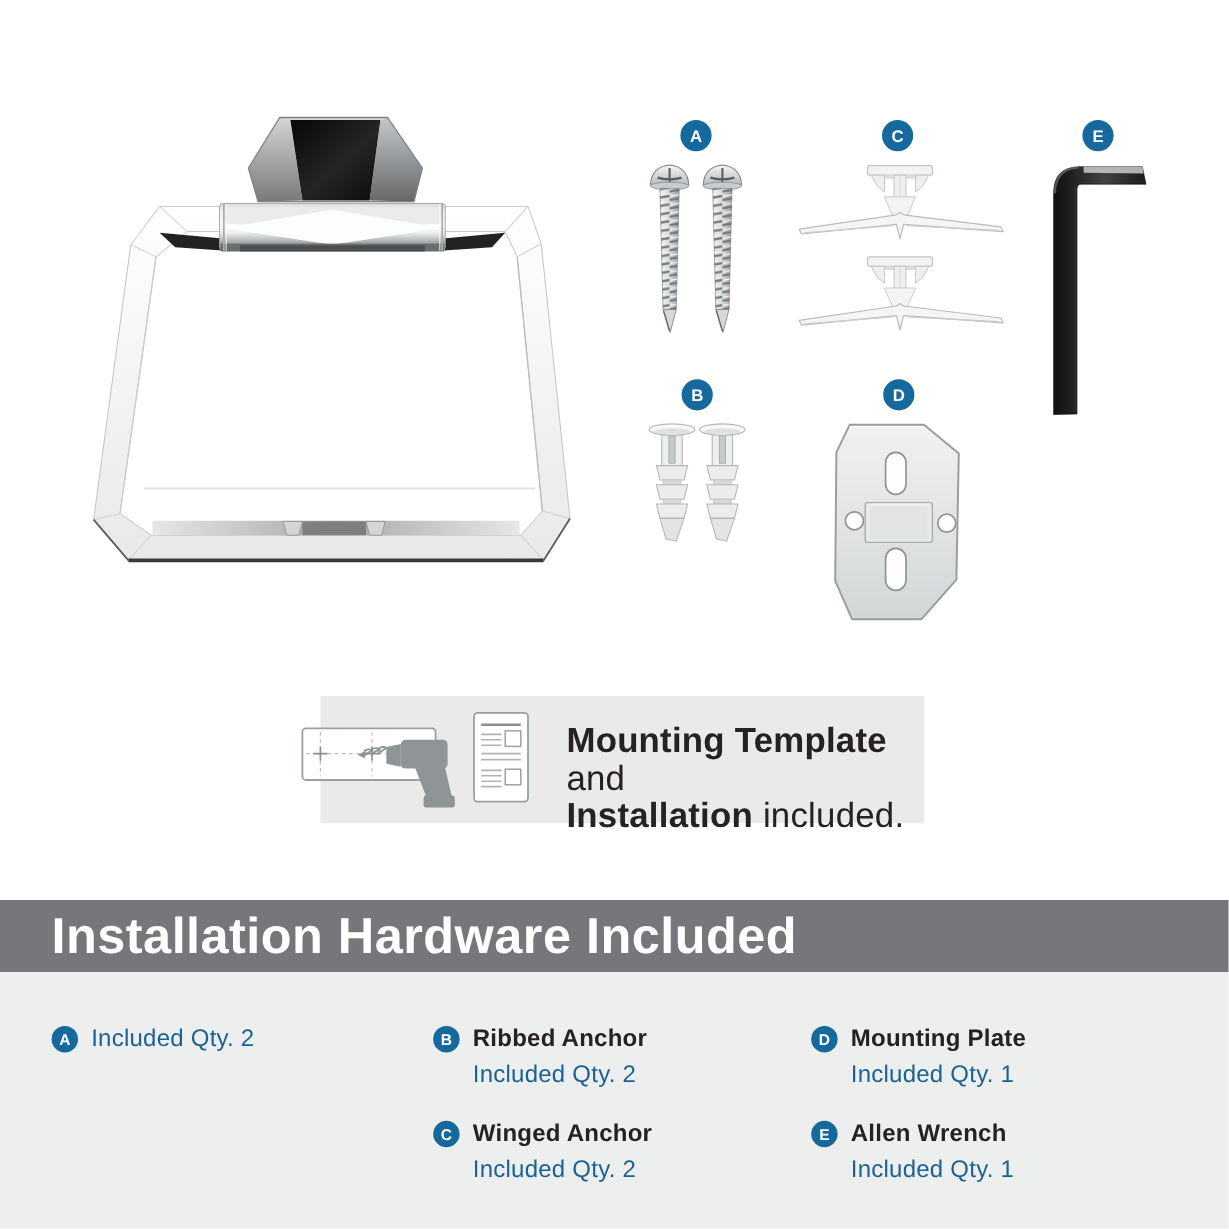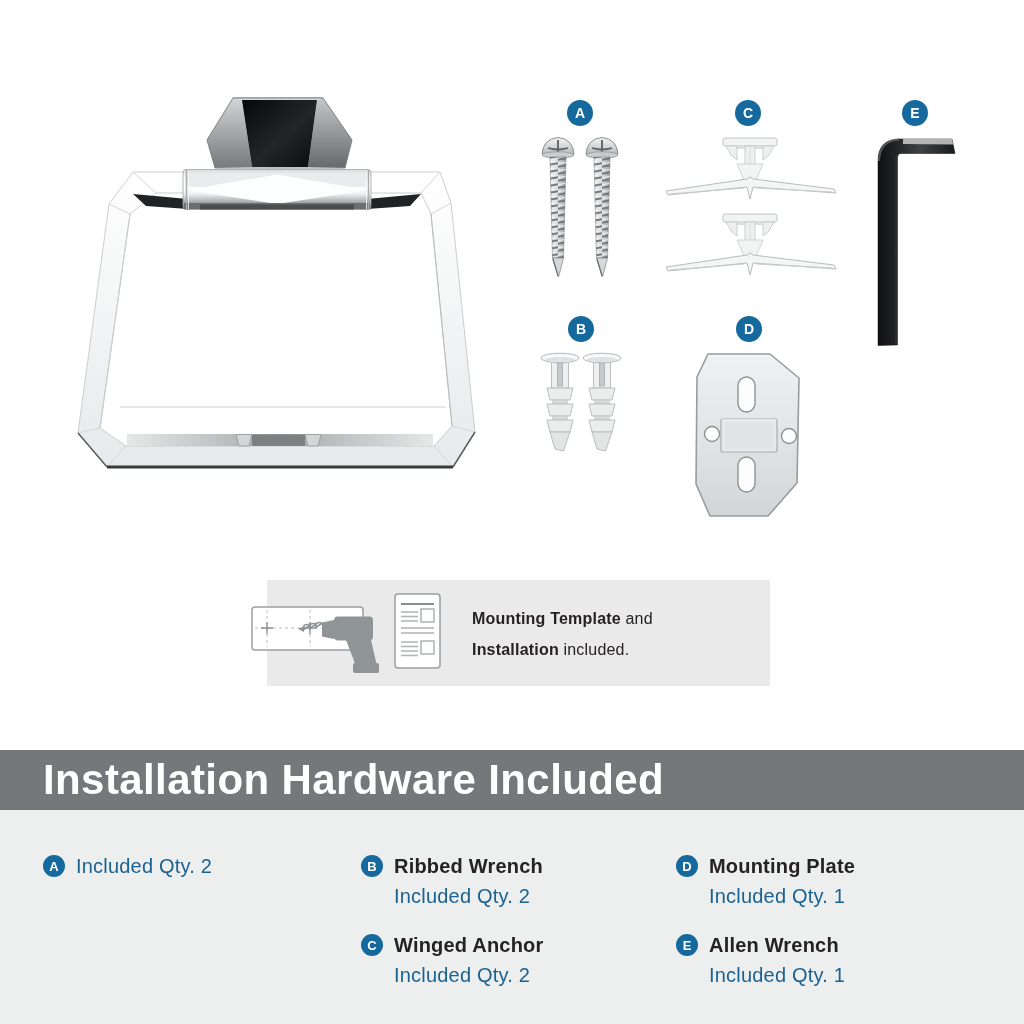--- a/index.html
+++ b/index.html
@@ -5,21 +5,21 @@
   html,body{margin:0;padding:0;background:#fff;}
   .page{position:relative;width:1024px;height:1024px;overflow:hidden;background:#fff;
         font-family:"Liberation Sans",sans-serif;}
   .badge{display:flex;align-items:center;justify-content:center;border-radius:50%;
          background:var(--badge-blue);color:#fff;font-weight:700;line-height:1;}
   .marker{position:absolute;width:26px;height:26px;font-size:14px;}
   .illustration-svg{position:absolute;left:0;top:0;}
   .template-banner{position:absolute;left:267px;top:580px;width:503px;height:106px;
                    background:var(--template-bg);}
   .template-icons{position:absolute;left:245px;top:585px;}
-  .template-text{position:absolute;left:205px;top:23px;font-size:16px;line-height:31px;
+  .template-text{position:absolute;left:205px;top:23px;font-size:29px;line-height:31px;
                  color:var(--text-dark);letter-spacing:.2px;}
   .template-text .b{font-weight:700;}
   .header-banner{position:absolute;left:0;top:750px;width:1024px;height:60px;
                  background:var(--header-gray);}
   .header-banner h1{margin:0;padding-left:43px;line-height:60px;font-size:42px;
                     font-weight:600;color:var(--header-text);letter-spacing:.4px;}
   .section{position:absolute;left:0;top:810px;width:1024px;height:214px;
            background:var(--section-bg);}
   .item{position:absolute;display:flex;gap:11px;}
   .item .badge{width:22px;height:22px;font-size:13px;flex:none;margin-top:4px;}
@@ -248,21 +248,21 @@
     <div class="item" style="left:43px;top:41px;">
       <span class="badge">A</span>
       <div>
         <div class="qty">Included Qty. 2</div>
       </div>
     </div>
 
     <div class="item" style="left:361px;top:41px;">
       <span class="badge">B</span>
       <div>
-        <div class="line">Ribbed Wrench</div>
+        <div class="line">Ribbed Anchor</div>
         <div class="qty">Included Qty. 2</div>
       </div>
     </div>
 
     <div class="item" style="left:361px;top:120px;">
       <span class="badge">C</span>
       <div>
         <div class="line">Winged Anchor</div>
         <div class="qty">Included Qty. 2</div>
       </div>

